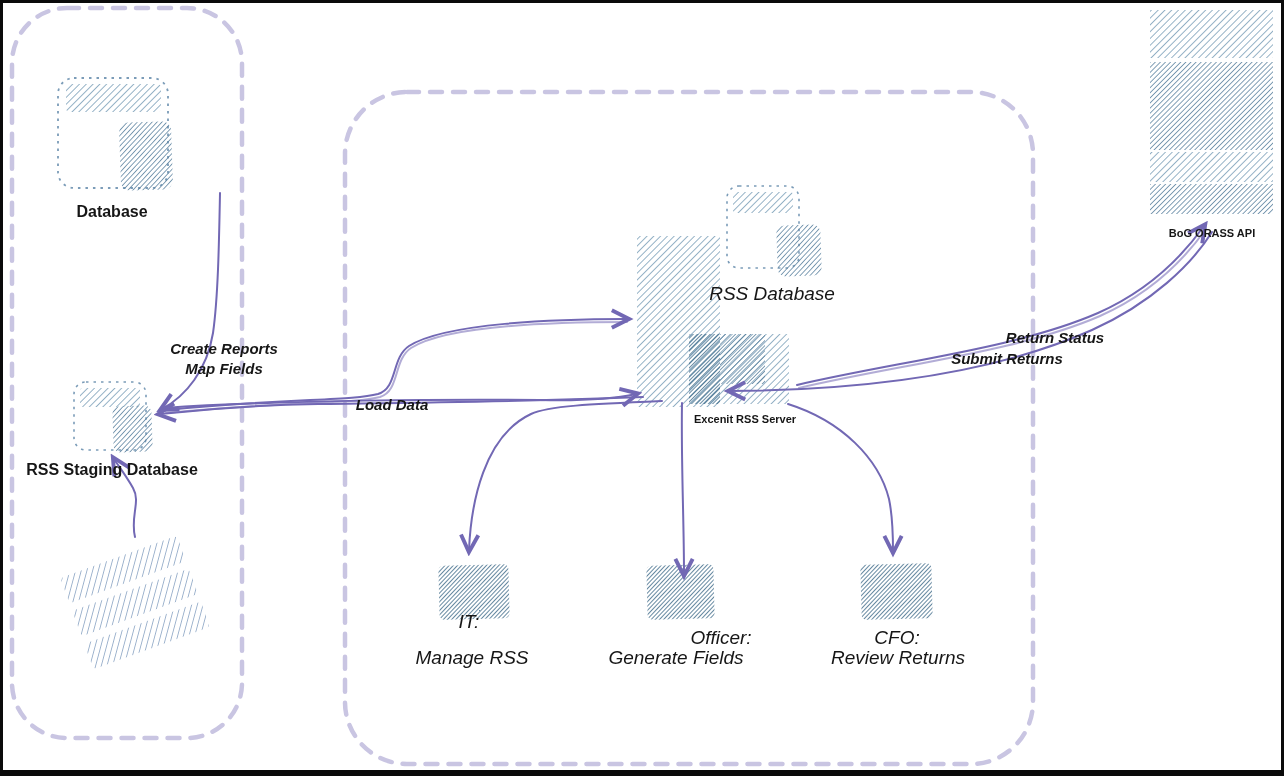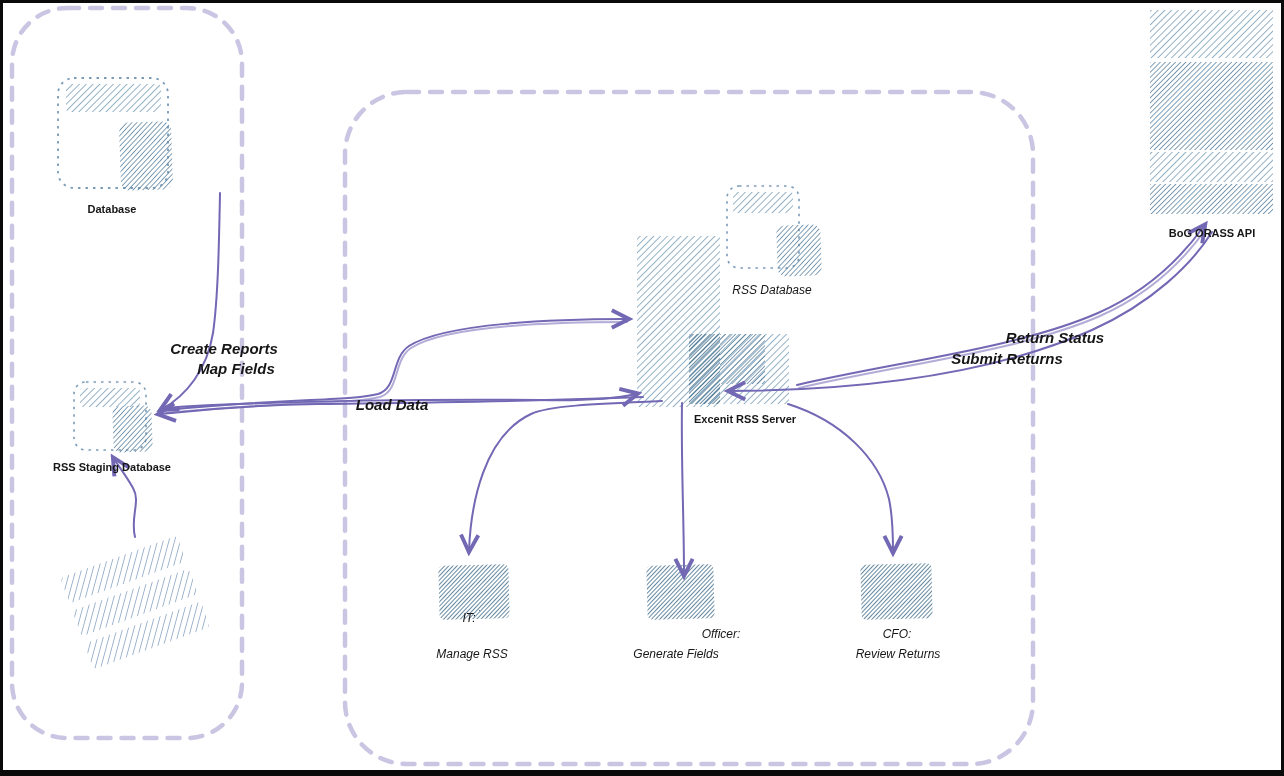--- a/index.html
+++ b/index.html
@@ -12,24 +12,24 @@
   }
   #diagram-svg{position:absolute;left:0;top:0;}
   .lbl{
     position:absolute;
     transform:translateX(-50%);
     white-space:nowrap;
     color:#161616;
     text-align:center;
     line-height:1.0;
   }
-  .bold{font-weight:bold;font-size:11px;}
+  .bold{font-weight:bold;font-size:16px;}
   .bold-lg{font-weight:bold;font-size:11px;}
   .bi{font-weight:bold;font-style:italic;font-size:15px;}
-  .it{font-style:italic;font-size:12px;}
+  .it{font-style:italic;font-size:19px;}
 </style>
 </head>
 <body>
 
 <div id="canvas">
 
   <svg id="diagram-svg" width="1284" height="776" viewBox="0 0 1284 776">
     <defs>
       <pattern id="pLight" patternUnits="userSpaceOnUse" width="6.5" height="6.5" patternTransform="rotate(45)">
         <line x1="0" y1="0" x2="0" y2="6.5" stroke="#8aaac2" stroke-width="1.4"></line>
@@ -139,21 +139,21 @@
     </g>
   </svg>
 
   <div class="lbl bold" style="left:112px; top:204px;">Database</div>
   <div class="lbl bold" style="left:112px; top:462px;">RSS Staging Database</div>
   <div class="lbl it" style="left:772px; top:284px;">RSS Database</div>
   <div class="lbl bold-lg" style="left:712px; top:414px;margin-left:33px;">Excenit RSS Server</div>
   <div class="lbl bold-lg" style="left:1212px; top:228px;">BoG ORASS API</div>
 
   <div class="lbl bi" style="left:224px; top:341px;">Create Reports</div>
-  <div class="lbl bi" style="left:236px; top:361px;">Map Fields</div>
+  <div class="lbl bi" style="left:224px; top:361px;">Map Fields</div>
   <div class="lbl bi" style="left:392px; top:397px;">Load Data</div>
   <div class="lbl bi" style="left:1007px; top:330px;margin-left:48px;">Return Status</div>
   <div class="lbl bi" style="left:1007px; top:351px;">Submit Returns</div>
 
   <div class="lbl it" style="left:469px; top:612px;">IT:</div>
   <div class="lbl it" style="left:472px; top:648px;">Manage RSS</div>
   <div class="lbl it" style="left:696px; top:628px;margin-left:25px;">Officer:</div>
   <div class="lbl it" style="left:676px; top:648px;">Generate Fields</div>
   <div class="lbl it" style="left:897px; top:628px;">CFO:</div>
   <div class="lbl it" style="left:898px; top:648px;">Review Returns</div>

